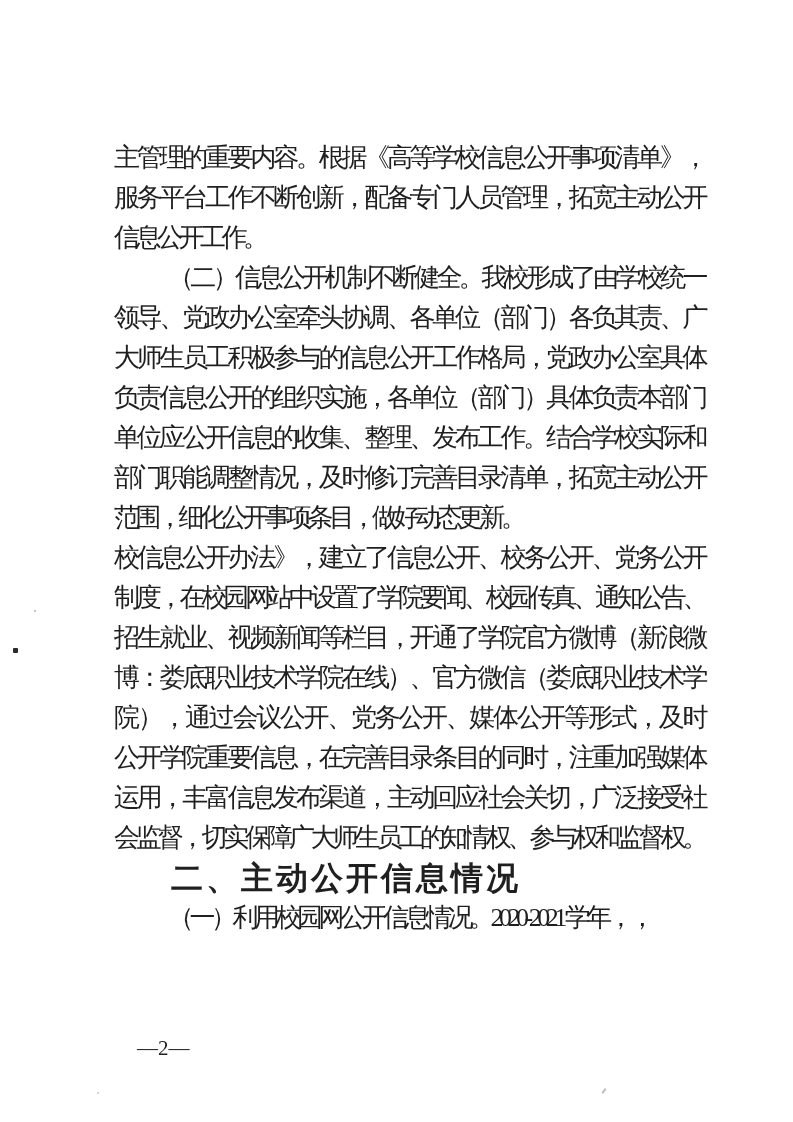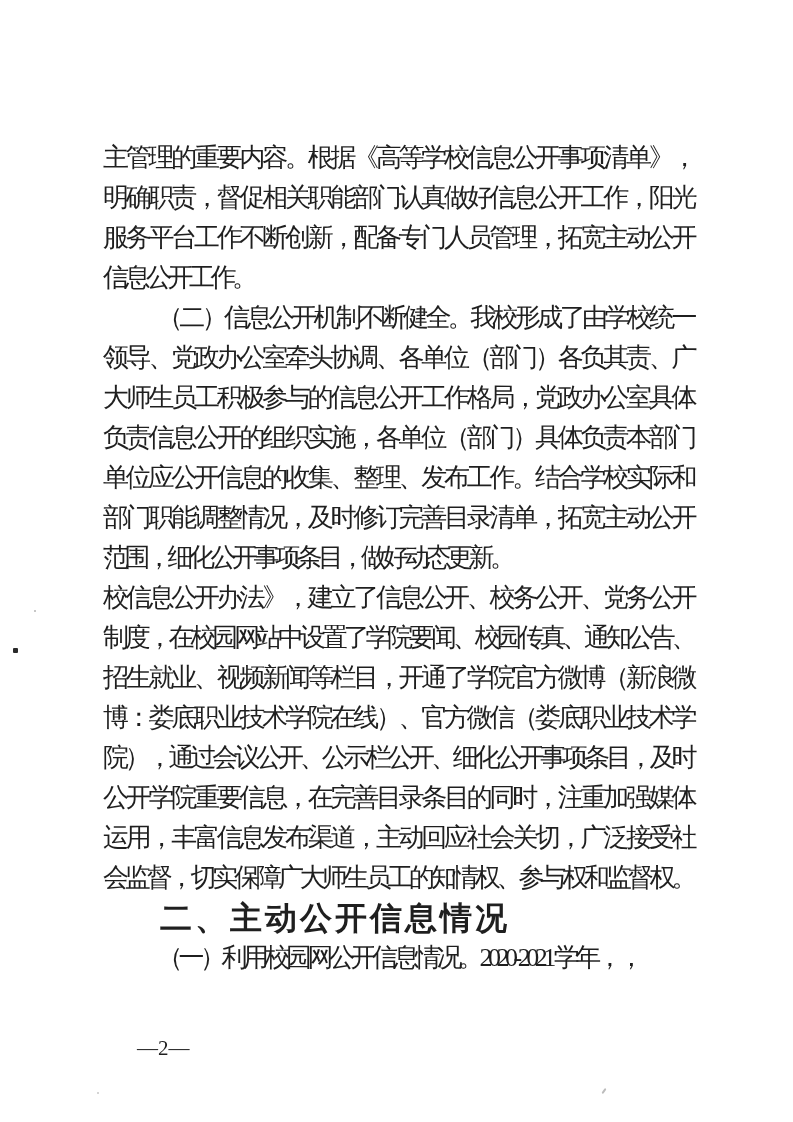--- a/index.html
+++ b/index.html
@@ -10,21 +10,21 @@
   .page {
     position: relative;
     width: 793px;
     height: 1122px;
     margin: 0 auto;
     overflow: hidden;
     font-family: "Liberation Serif", serif;
   }
   .body-text {
     position: absolute;
-    left: 103px;
+    left: 114px;
     top: 138px;
     width: 590px;
     font-size: 26px;
   }
   .para { display: block; }
   .line {
     height: 40px;
     line-height: 40px;
     letter-spacing: -4.5px;
     text-align: justify;
@@ -68,41 +68,40 @@
 </style>
 </head>
 <body>
 
 <div class="page" style="background: rgb(255, 255, 255); color: rgb(31, 31, 31);">
 
   <div class="body-text">
 
     <div class="para">
         <div class="line">主管理的重要内容。根据《高等学校信息公开事项清单》，</div>
-        <div class="line">明确职责，督促相关职能部门认真做好信息公开工作，阳光</div>
         <div class="line">服务平台工作不断创新，配备专门人员管理，拓宽主动公开</div>
         <div class="line end">信息公开工作。</div>
       </div>
 
     <div class="para">
         <div class="line indent">（二）信息公开机制不断健全。我校形成了由学校统一</div>
         <div class="line">领导、党政办公室牵头协调、各单位（部门）各负其责、广</div>
         <div class="line">大师生员工积极参与的信息公开工作格局，党政办公室具体</div>
         <div class="line">负责信息公开的组织实施，各单位（部门）具体负责本部门</div>
         <div class="line">单位应公开信息的收集、整理、发布工作。结合学校实际和</div>
         <div class="line">部门职能调整情况，及时修订完善目录清单，拓宽主动公开</div>
         <div class="line end">范围，细化公开事项条目，做好动态更新。</div>
       </div>
 
     <div class="para">
         <div class="line">校信息公开办法》，建立了信息公开、校务公开、党务公开</div>
         <div class="line">制度，在校园网站中设置了学院要闻、校园传真、通知公告、</div>
         <div class="line">招生就业、视频新闻等栏目，开通了学院官方微博（新浪微</div>
         <div class="line">博：娄底职业技术学院在线）、官方微信（娄底职业技术学</div>
-        <div class="line">院），通过会议公开、公示栏公开、细化公开事项条目，及时</div>
+        <div class="line">院），通过会议公开、党务公开、媒体公开等形式，及时</div>
         <div class="line">公开学院重要信息，在完善目录条目的同时，注重加强媒体</div>
         <div class="line">运用，丰富信息发布渠道，主动回应社会关切，广泛接受社</div>
         <div class="line">会监督，切实保障广大师生员工的知情权、参与权和监督权。</div>
       </div>
 
     <div class="heading">二、主动公开信息情况</div>
 
     <div class="para">
         <div class="line indent end">（一）利用校园网公开信息情况。2020-2021 学年，，</div>
       </div>

